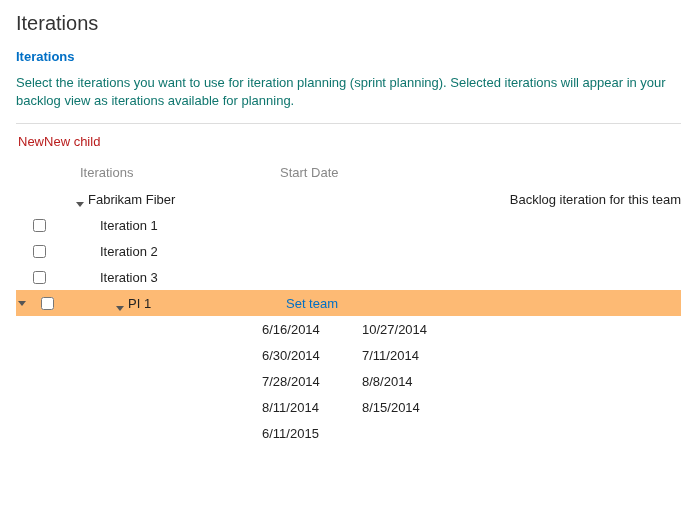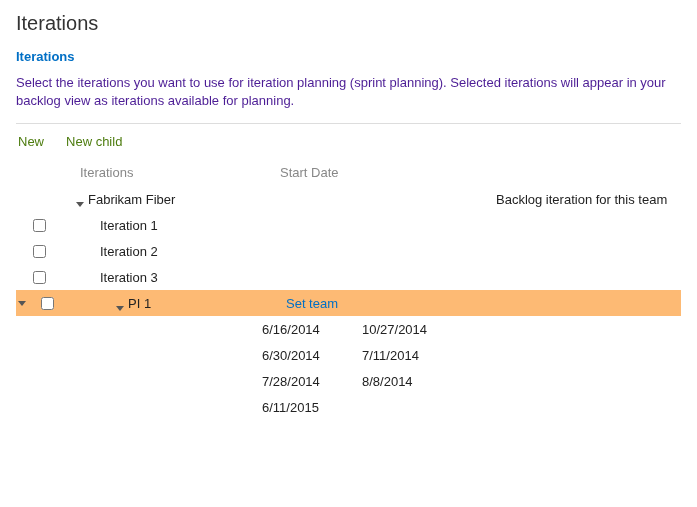--- a/index.html
+++ b/index.html
@@ -1,32 +1,32 @@
 <!DOCTYPE html>
 <html><head>
 <meta charset="utf-8">
 <style>
   html,body{margin:0;padding:0;font-family:"Segoe UI",Arial,sans-serif;font-size:13px;color:#222;background:#fff}
   body{width:697px;height:507px;box-sizing:border-box;padding:12px 16px 16px 16px}
   h1{font-size:20px;font-weight:400;margin:0 0 14px 0;color:#333}
   .section-link{color:#006fc5;font-weight:600;font-size:13px;margin:0 0 10px 0}
-  .desc{color:#4c1d95;margin:0 0 14px 0;line-height:1.35}
+  .desc{color:#0f766e;margin:0 0 14px 0;line-height:1.35}
   .hr{border-top:1px solid #ddd;margin:0 0 8px 0}
-  .toolbar{display:flex;gap:22px;padding:2px 2px 12px 2px;color:#4d7c0f}
+  .toolbar{display:flex;padding:2px 2px 12px 2px;color:#b91c1c}
   .cols{display:flex;color:#888;padding:4px 0 6px 0}
   .col-chk{width:46px}
   .col-name{width:200px;padding-left:18px}
   .col-start{width:100px}
   .col-end{width:120px}
   .row{display:flex;align-items:center;height:26px}
   .row .chk{width:46px;display:flex;justify-content:center}
   .row .name{width:200px;display:flex;align-items:flex-end}
   .row .start{width:100px}
   .row .end{width:120px}
-  .row .extra{flex:1;text-align:left}
+  .row .extra{flex:1;text-align:right}
   .tri{display:inline-block;width:0;height:0;border-left:4px solid transparent;border-right:4px solid transparent;border-top:5px solid #555;margin-right:4px}
   input[type=checkbox]{width:13px;height:13px;margin:0}
   .indent1{padding-left:14px}
   .indent2{padding-left:38px}
   .indent3{padding-left:54px}
   .sel{background:#fdba74}
   .arrow-left{width:16px;display:flex;justify-content:center;align-items:center}
   .setdates{color:#006fc5}
   .data-area{position:relative}
 </style>
@@ -117,17 +117,23 @@
       </div>
       <div class="row">
         <div class="chk"></div>
         <div class="name"></div>
         <div class="start">7/28/2014</div>
         <div class="end">8/8/2014</div>
       </div>
       <div class="row">
         <div class="chk"></div>
         <div class="name"></div>
+        <div class="start">8/11/2014</div>
+        <div class="end">8/15/2014</div>
+      </div>
+      <div class="row">
+        <div class="chk"></div>
+        <div class="name"></div>
         <div class="end">6/11/2015</div>
       </div>
     </div>
 
 </div>
 
 </body></html>

